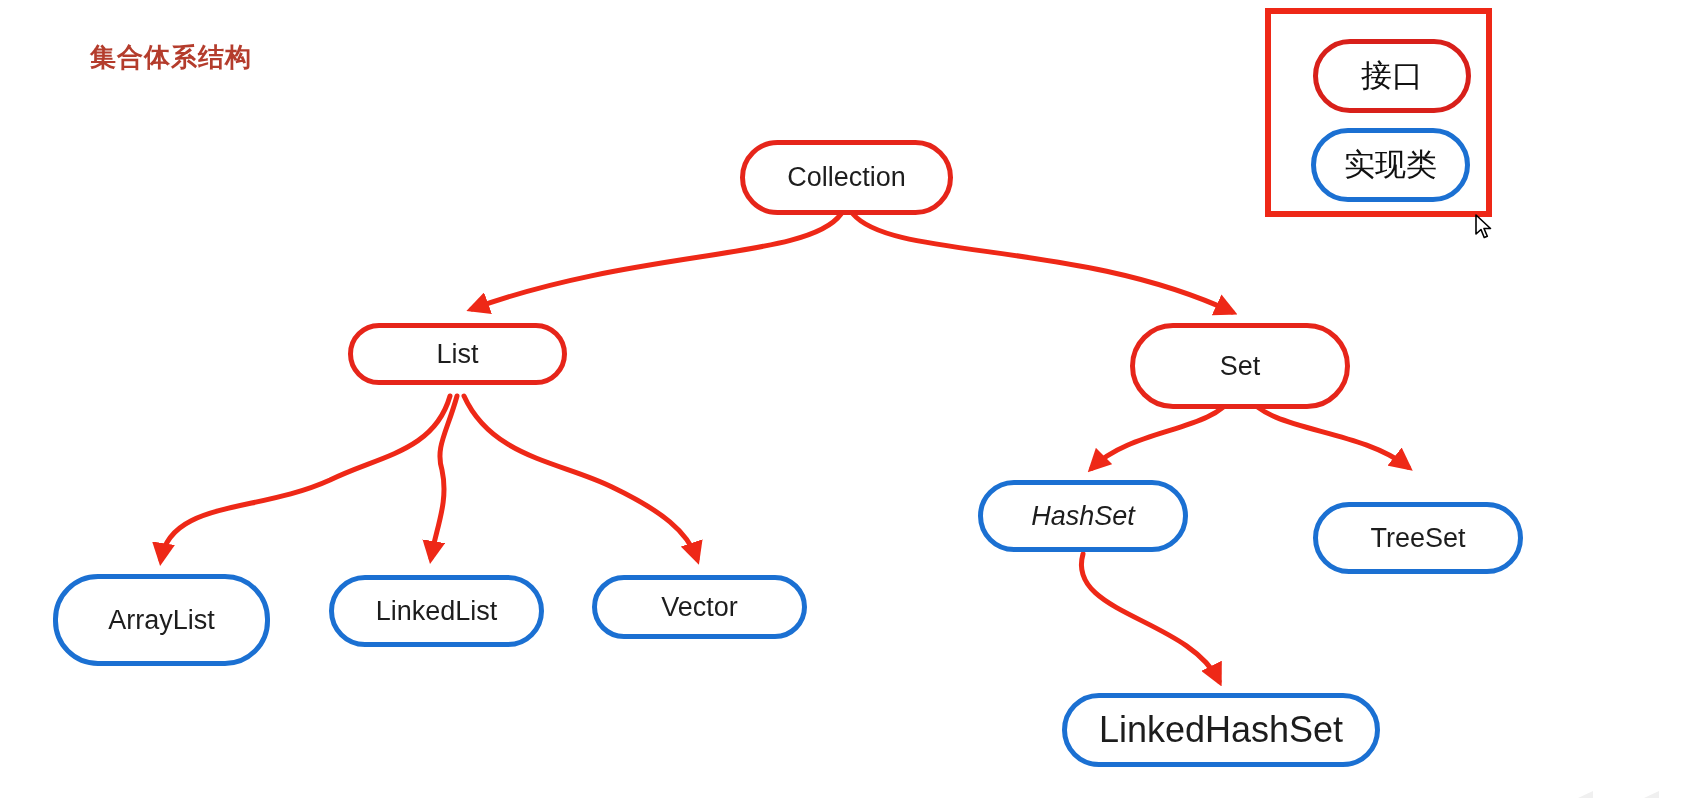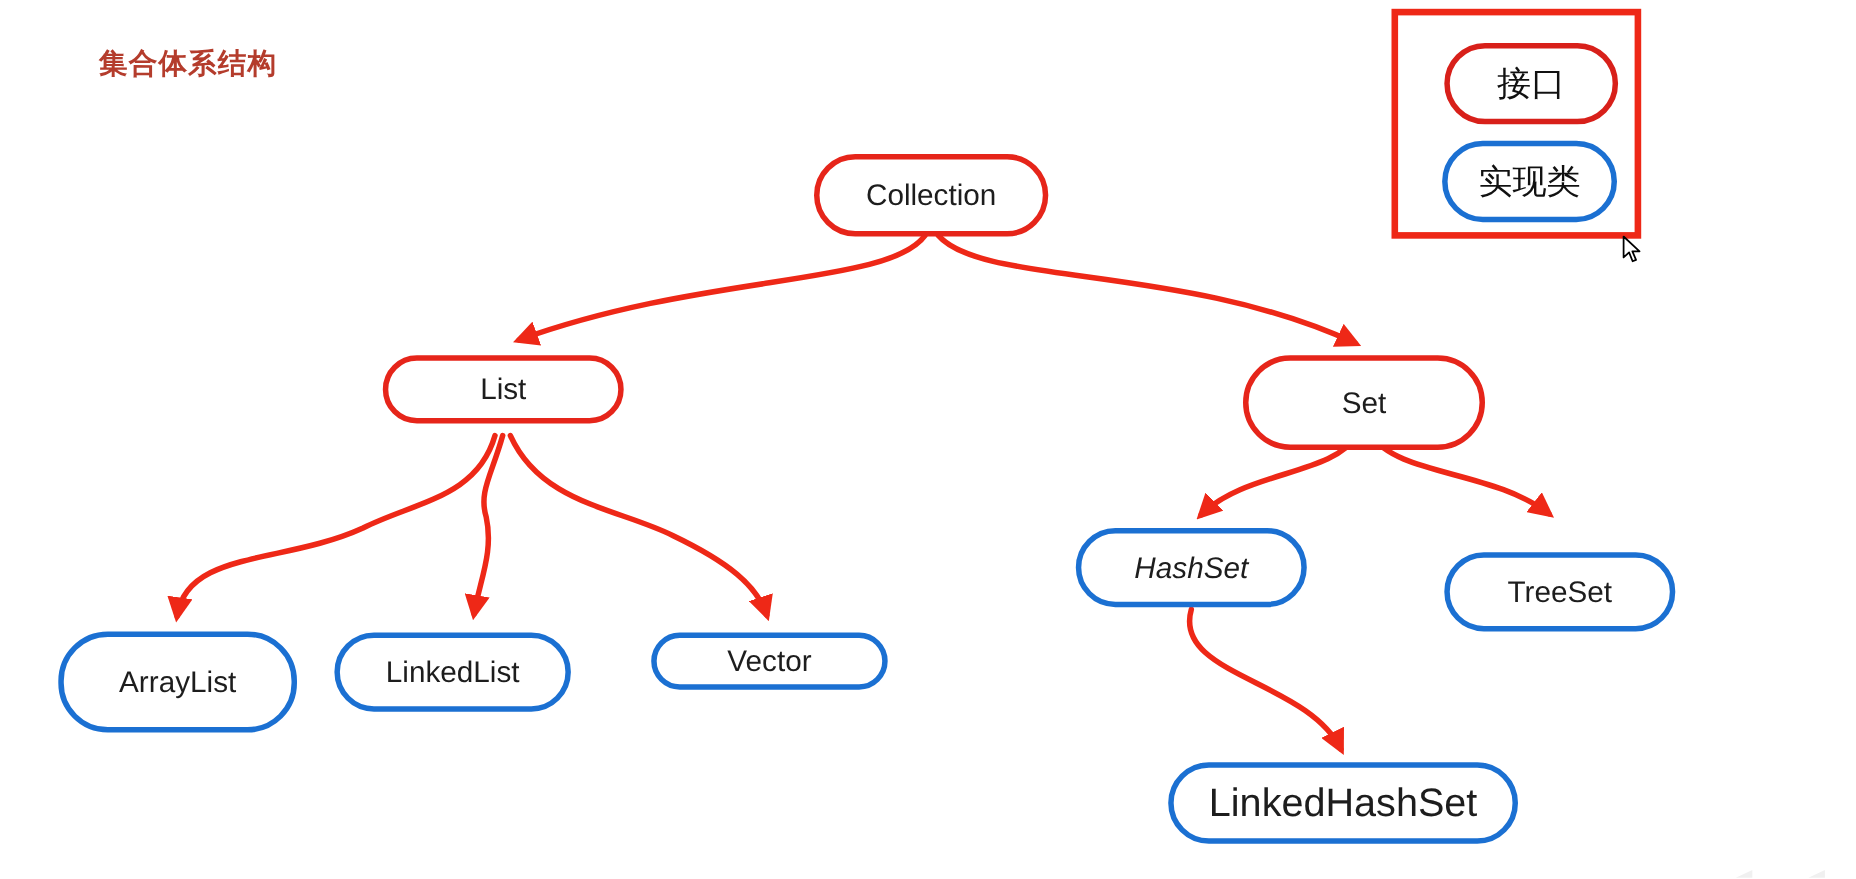--- a/index.html
+++ b/index.html
@@ -67,24 +67,24 @@
 </div>
 <div class="node iface" style="left:348px;top:323px;width:219px;height:62px;">
   <span>List</span>
 </div>
 <div class="node iface" style="left:1130px;top:323px;width:220px;height:86px;">
   <span>Set</span>
 </div>
 <div class="node impl" style="left:53px;top:574px;width:217px;height:92px;">
   <span>ArrayList</span>
 </div>
-<div class="node impl" style="left:304px;top:575px;width:215px;height:72px;">
+<div class="node impl" style="left:329px;top:575px;width:215px;height:72px;">
   <span>LinkedList</span>
 </div>
-<div class="node impl" style="left:592px;top:575px;width:215px;height:52px;">
+<div class="node impl" style="left:592px;top:575px;width:215px;height:64px;">
   <span>Vector</span>
 </div>
 <div class="node impl" style="left:978px;top:480px;width:210px;height:72px;font-style:italic;">
   <span>HashSet</span>
 </div>
 <div class="node impl" style="left:1313px;top:478px;width:210px;height:72px;margin-top:24px;">
   <span>TreeSet</span>
 </div>
 <div class="node impl" style="left:1062px;top:693px;width:318px;height:74px;font-size:36px;">
   <span>LinkedHashSet</span>

